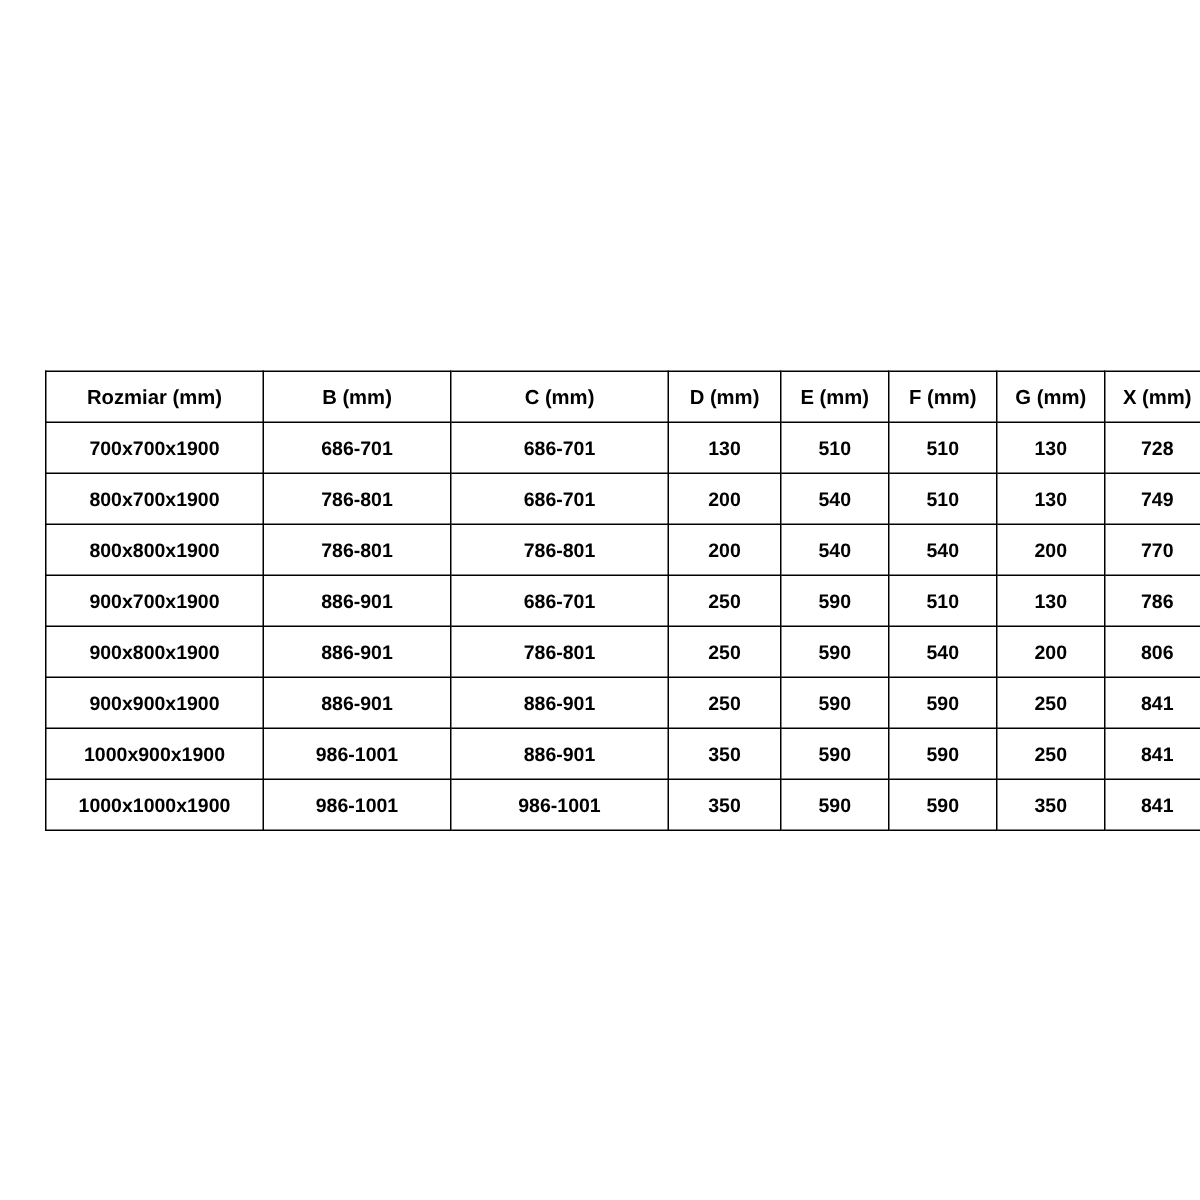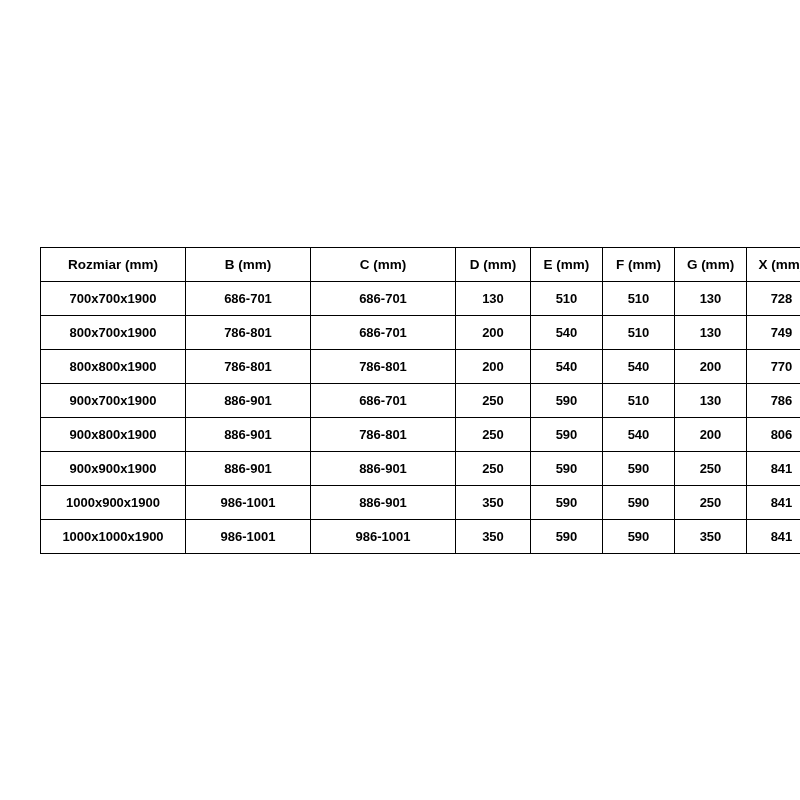--- a/index.html
+++ b/index.html
@@ -14,21 +14,21 @@
     color: #000000;
   }
   .page {
     position: relative;
     width: 800px;
     height: 800px;
     background: #ffffff;
   }
   .table-wrap {
     position: absolute;
-    left: 40px;
+    left: 30px;
     top: 247px;
     width: 740px;
   }
   table.spec {
     border-collapse: collapse;
     width: 740px;
     table-layout: fixed;
   }
   table.spec th,
   table.spec td {

